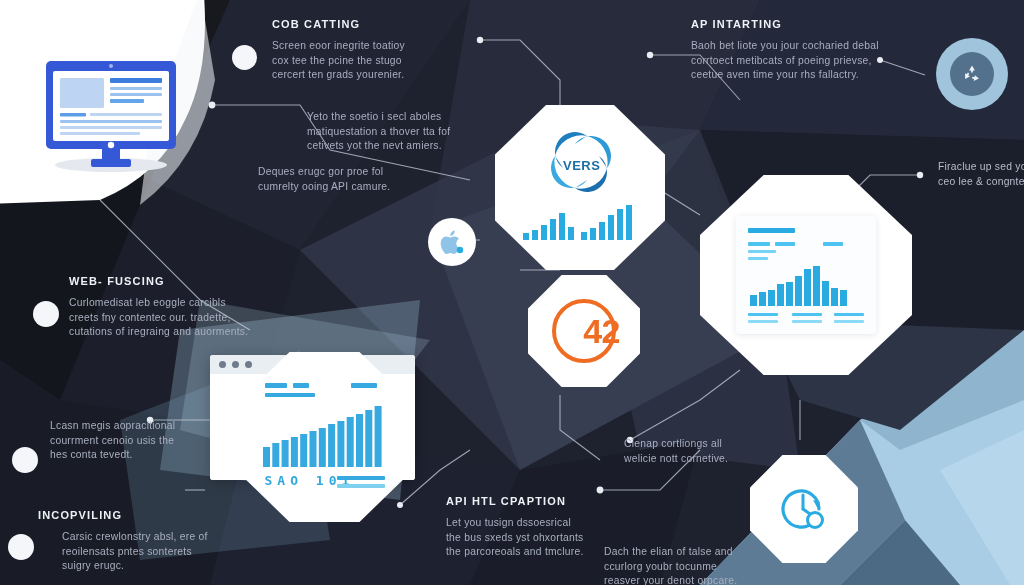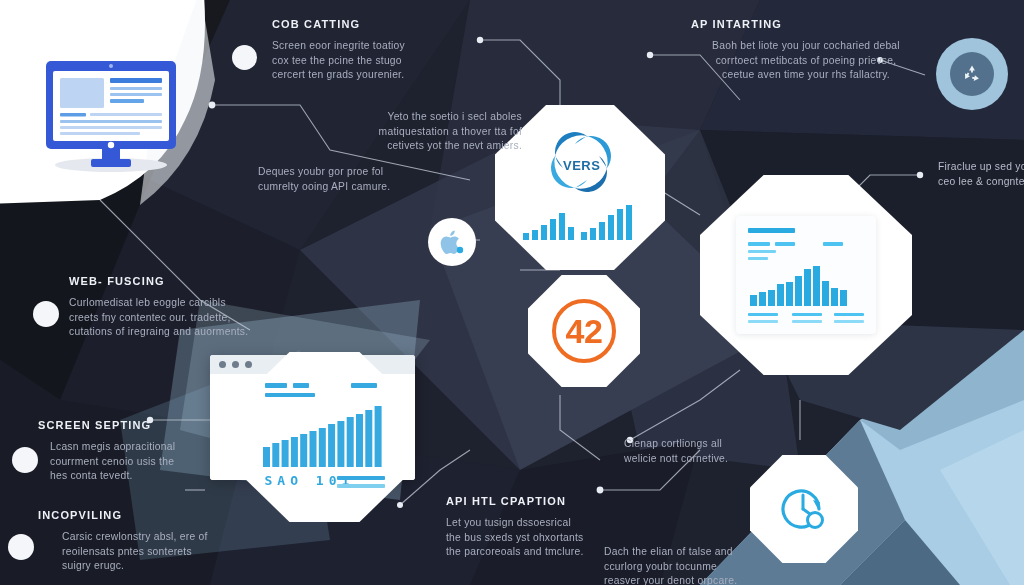--- a/index.html
+++ b/index.html
@@ -204,21 +204,21 @@
 
   <div class="circ" style="left:428px;top:218px;width:48px;height:48px;background:#ffffff;">
     <svg width="24" height="27" viewBox="0 0 24 27">
       <path d="M16.4 14.2c0-3 2.4-4.4 2.5-4.5-1.4-2-3.5-2.3-4.3-2.3-1.8-.2-3.5 1.1-4.4 1.1-.9 0-2.3-1-3.8-1-2 0-3.8 1.1-4.8 2.9-2 3.5-.5 8.7 1.5 11.6 1 1.4 2.1 3 3.6 2.9 1.4-.1 2-.9 3.7-.9s2.2.9 3.8.9c1.6 0 2.5-1.4 3.5-2.8 1.1-1.6 1.5-3.2 1.6-3.3-.1 0-3-1.2-3-4.6z" fill="#8fc4e8"></path>
       <path d="M13.6 5.2c.8-1 1.3-2.3 1.2-3.7-1.1.1-2.5.8-3.3 1.7-.7.8-1.4 2.2-1.2 3.5 1.3.1 2.5-.6 3.3-1.5z" fill="#8fc4e8"></path>
       <circle cx="20" cy="21" r="3.2" fill="#29abe2"></circle>
     </svg>
   </div>
 
   <div class="oct" style="left:528px;top:275px;width:112px;height:112px;">
-    <div style="position:relative;width:72px;height:72px;display:flex;align-items:center;justify-content:center;">
+    <div style="position:relative;width:72px;height:72px;display:flex;align-items:center;justify-content:flex-end;">
       <div style="position:absolute;inset:4px;border:4px solid #ef6c23;border-radius:50%;"></div>
       <span class="num42">42</span>
     </div>
   </div>
 
   <div class="oct" style="left:700px;top:175px;width:212px;height:200px;">
     <div style="position:relative;width:140px;height:118px;background:#fcfdfe;border-radius:4px;box-shadow:0 1px 6px rgba(40,60,90,.12);">
       <div class="skel" style="left:12px;top:12px;width:47px;height:5px;background:#29abe2;"></div>
       <div class="skel" style="left:12px;top:26px;width:22px;height:3.5px;background:#4cc3f0;"></div>
       <div class="skel" style="left:39px;top:26px;width:20px;height:3.5px;background:#4cc3f0;"></div>
@@ -299,52 +299,51 @@
 
   <div class="tblock" style="left:272px;top:18px;width:210px;">
     <div class="ttitle">COB CATTING</div>
     <div class="tbody" style="white-space:pre-line;">Screen eoor inegrite toatioy
 cox tee the pcine the stugo
 cercert ten grads yourenier.</div>
   </div>
   <div class="bullet" style="left:232px;top:45px;width:25px;height:25px;"></div>
 
   <div class="tblock" style="left:307px;top:110px;width:215px;">
-    <div class="tbody" style="white-space:pre-line;text-align:right;">Yeto the soetio i secl aboles
+    <div class="tbody" style="white-space:pre-line;">Yeto the soetio i secl aboles
 matiquestation a thover tta fof
 cetivets yot the nevt amiers.</div>
   </div>
 
   <div class="tblock" style="left:258px;top:165px;width:215px;">
-    <div class="tbody" style="white-space:pre-line;">Deques youbr gor proe fol
+    <div class="tbody" style="white-space:pre-line;">Deques erugc gor proe fol
 cumrelty ooing API camure.</div>
   </div>
 
   <div class="tblock" style="left:691px;top:18px;width:230px;">
     <div class="ttitle">AP INTARTING</div>
-    <div class="tbody" style="white-space:pre-line;text-align:center;">Baoh bet liote you jour cocharied debal
+    <div class="tbody" style="white-space:pre-line;">Baoh bet liote you jour cocharied debal
 corrtoect metibcats of poeing prievse,
 ceetue aven time your rhs fallactry.</div>
   </div>
 
   <div class="tblock" style="left:938px;top:160px;width:120px;">
     <div class="tbody lt" style="white-space:pre-line;">Firaclue up sed you
 ceo lee &amp; congnte.</div>
   </div>
 
   <div class="tblock" style="left:69px;top:275px;width:225px;">
     <div class="ttitle">WEB- FUSCING</div>
     <div class="tbody" style="white-space:pre-line;">Curlomedisat leb eoggle carcibls
 creets fny contentec our. tradette,
 cutations of iregraing and auorments.</div>
   </div>
   <div class="bullet" style="left:33px;top:301px;width:26px;height:26px;"></div>
 
   <div class="tblock" style="left:38px;top:419px;width:200px;">
-    <div class="ttitle">SCREEN SEPTING</div>
     <div class="tbody" style="margin-left:12px;white-space:pre-line;">Lcasn megis aopracitional
 courrment cenoio usis the
 hes conta tevedt.</div>
   </div>
   <div class="bullet" style="left:12px;top:447px;width:26px;height:26px;"></div>
 
   <div class="tblock" style="left:38px;top:509px;width:200px;">
     <div class="ttitle">INCOPVILING</div>
     <div class="tbody" style="margin-left:24px;white-space:pre-line;">Carsic crewlonstry absl, ere of
 reoilensats pntes sonterets

